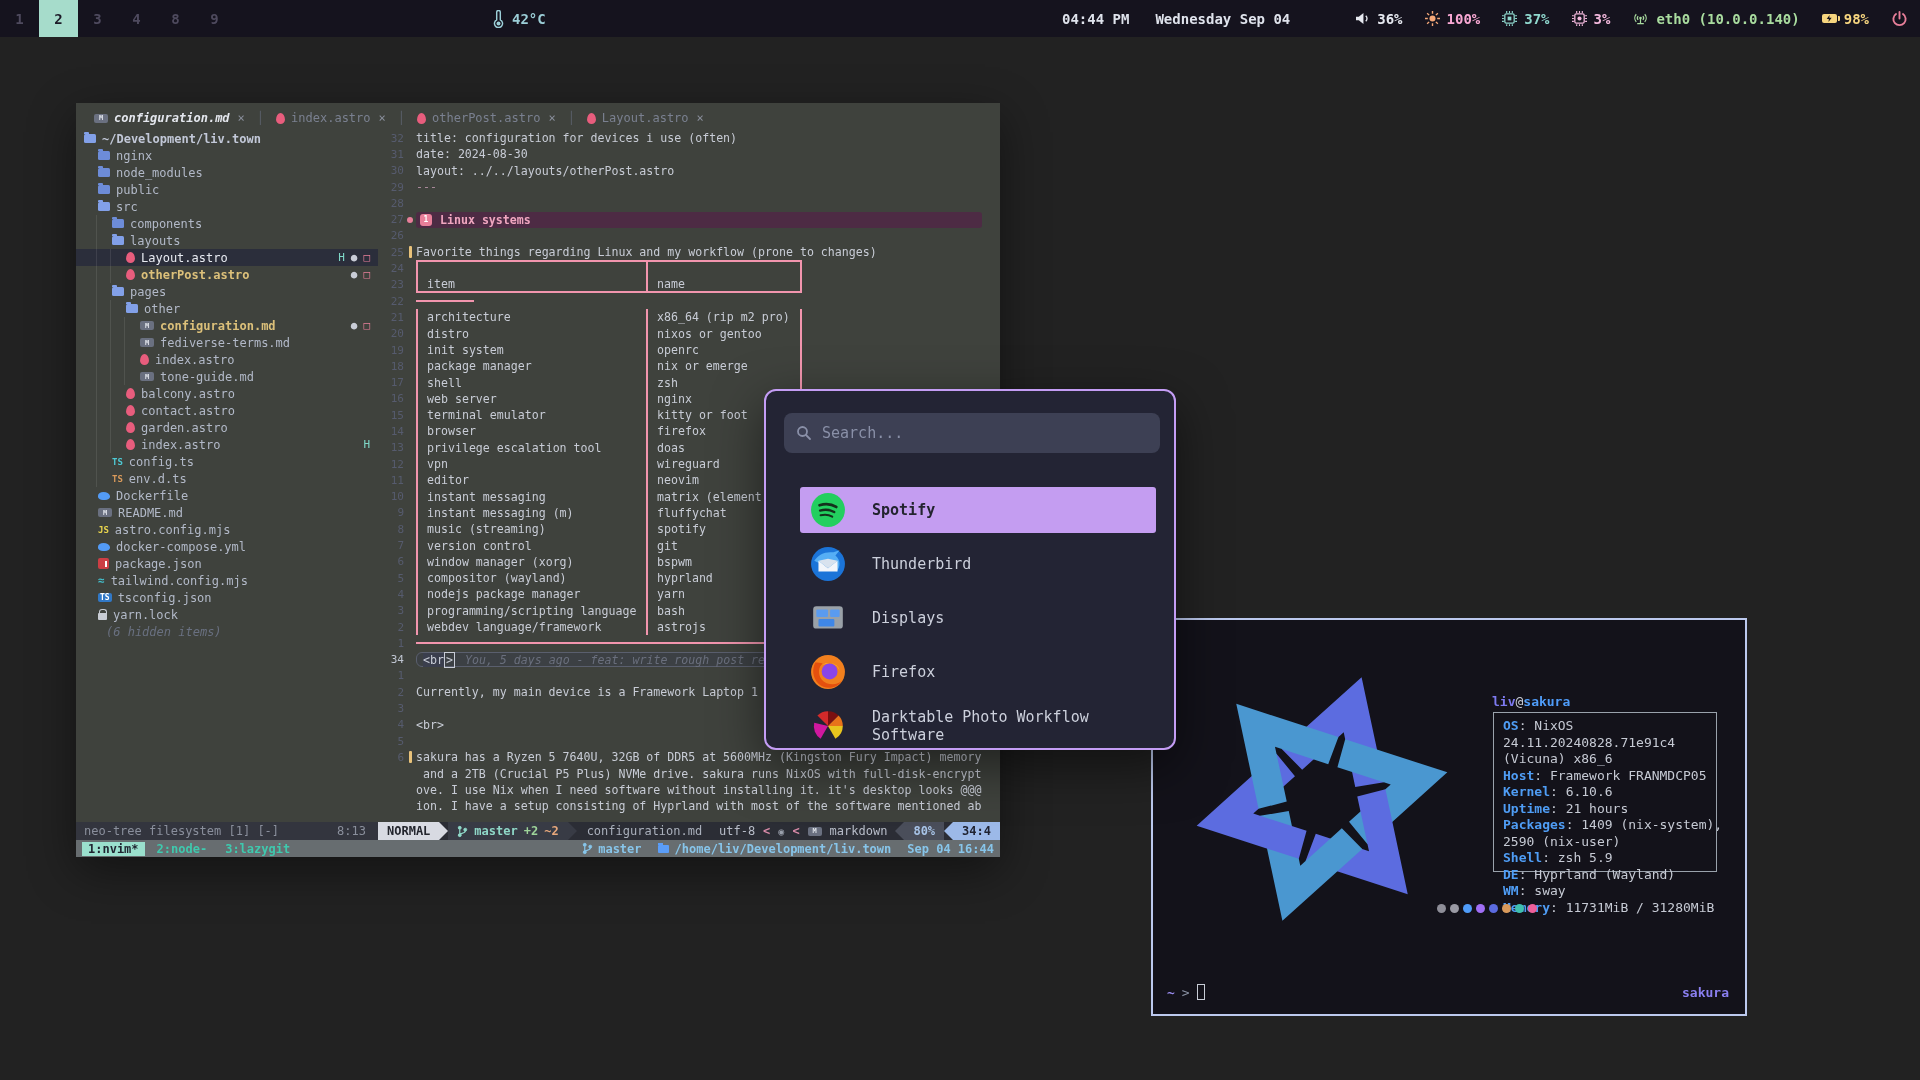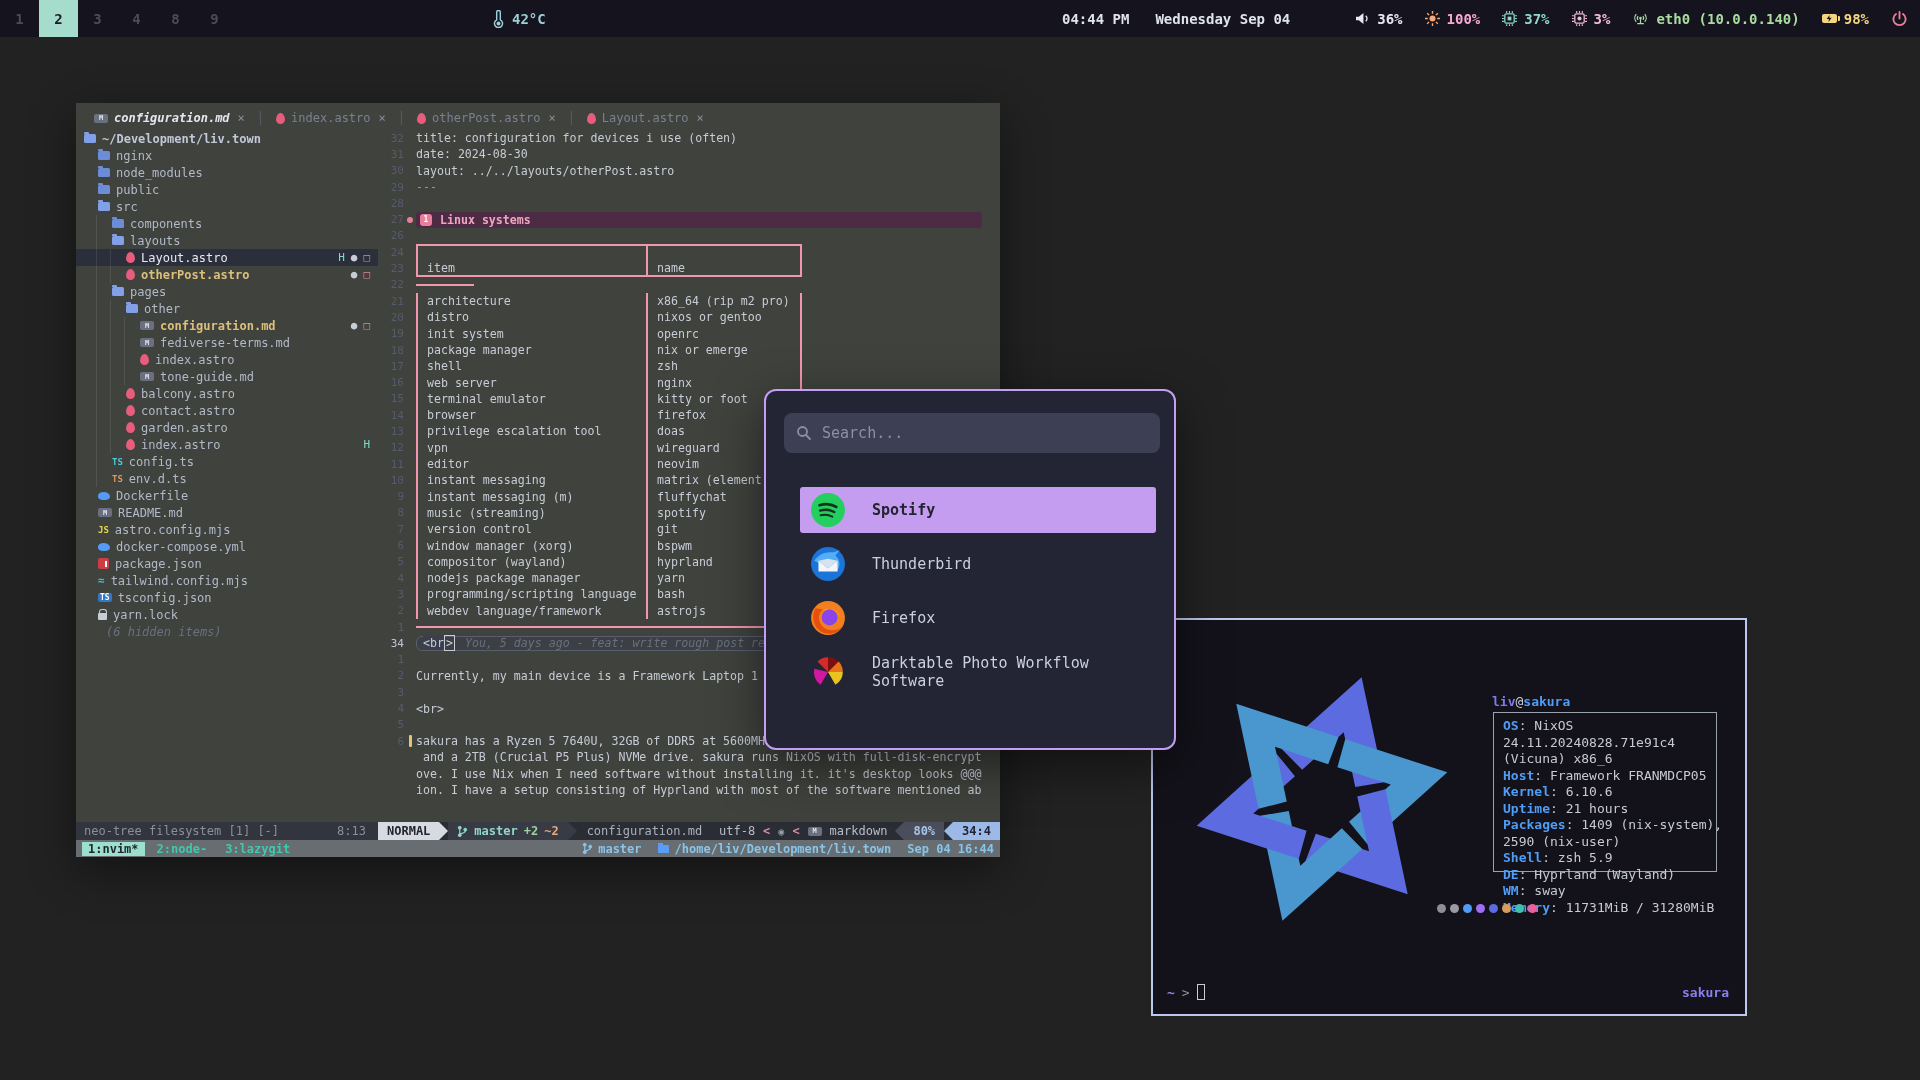--- a/index.html
+++ b/index.html
@@ -436,20 +436,21 @@
         </div>
       </div>
     <div class="editbuf" id="editbuf">
         <div class="eline"><span class="lnum">32</span><span class="sign"></span><span class="lcontent">title: configuration for devices i use (often)</span></div>
         <div class="eline"><span class="lnum">31</span><span class="sign"></span><span class="lcontent">date: 2024-08-30</span></div>
         <div class="eline"><span class="lnum">30</span><span class="sign"></span><span class="lcontent">layout: ../../layouts/otherPost.astro</span></div>
         <div class="eline"><span class="lnum">29</span><span class="sign"></span><span class="lcontent dashline">---</span></div>
         <div class="eline"><span class="lnum">28</span><span class="sign"></span><span class="lcontent"></span></div>
         <div class="eline"><span class="lnum">27</span><span class="sign"><span class="sdot"></span></span><span class="lcontent"><span class="h1band"><span class="h1ic">1</span><span>Linux systems</span></span></span></div>
         <div class="eline"><span class="lnum">26</span><span class="sign"></span><span class="lcontent"></span></div>
+        <div class="eline"><span class="lnum">25</span><span class="sign"><span class="sbar"></span></span><span class="lcontent">Favorite things regarding Linux and my workflow (prone to changes)</span></div>
         <div class="eline"><span class="lnum">24</span><span class="sign"></span><span class="lcontent"><span class="trow ttop"><span class="tc1"></span><span class="tc2"></span></span></span></div>
         <div class="eline"><span class="lnum">23</span><span class="sign"></span><span class="lcontent"><span class="trow thead"><span class="tc1">item</span><span class="tc2">name</span></span></span></div>
         <div class="eline"><span class="lnum">22</span><span class="sign"></span><span class="lcontent"><span class="tstub"></span></span></div>
         <div class="eline"><span class="lnum">21</span><span class="sign"></span><span class="lcontent"><span class="trow "><span class="tc1">architecture</span><span class="tc2">x86_64 (rip m2 pro)</span></span></span></div>
         <div class="eline"><span class="lnum">20</span><span class="sign"></span><span class="lcontent"><span class="trow "><span class="tc1">distro</span><span class="tc2">nixos or gentoo</span></span></span></div>
         <div class="eline"><span class="lnum">19</span><span class="sign"></span><span class="lcontent"><span class="trow "><span class="tc1">init system</span><span class="tc2">openrc</span></span></span></div>
         <div class="eline"><span class="lnum">18</span><span class="sign"></span><span class="lcontent"><span class="trow "><span class="tc1">package manager</span><span class="tc2">nix or emerge</span></span></span></div>
         <div class="eline"><span class="lnum">17</span><span class="sign"></span><span class="lcontent"><span class="trow "><span class="tc1">shell</span><span class="tc2">zsh</span></span></span></div>
         <div class="eline"><span class="lnum">16</span><span class="sign"></span><span class="lcontent"><span class="trow "><span class="tc1">web server</span><span class="tc2">nginx</span></span></span></div>
         <div class="eline"><span class="lnum">15</span><span class="sign"></span><span class="lcontent"><span class="trow "><span class="tc1">terminal emulator</span><span class="tc2">kitty or foot</span></span></span></div>
@@ -611,20 +612,29 @@
         <span class="appicon"><svg width="36" height="36" viewBox="0 0 34 34">
             <circle cx="17" cy="17" r="16" fill="#1b74d8"></circle>
             <path d="M4 14C8 8 14 5 22 6l6-2-4 5c5 4 5 11 1 15Z" fill="#55aef5"></path>
             <path d="M8 14l9 7 9-7v10H8Z" fill="#f2f5fa"></path>
             <path d="M8 14l9 7 9-7-9-2Z" fill="#d8e2ee"></path>
           </svg></span>
         <span>Thunderbird</span>
       </div>
       <div class="appitem">
         <span class="appicon"><svg width="36" height="36" viewBox="0 0 34 34">
+            <rect x="3" y="6" width="28" height="21" rx="3" fill="#9aa1a8"></rect>
+            <rect x="6" y="9" width="11" height="7" rx="1" fill="#5a9bf0"></rect>
+            <rect x="19" y="9" width="9" height="7" rx="1" fill="#5a9bf0"></rect>
+            <rect x="8" y="18" width="15" height="7" rx="1" fill="#3f87e8"></rect>
+          </svg></span>
+        <span>Displays</span>
+      </div>
+      <div class="appitem">
+        <span class="appicon"><svg width="36" height="36" viewBox="0 0 34 34">
             <circle cx="17" cy="17" r="16" fill="#f2801e"></circle>
             <path d="M5 8c-3 6-3 14 3 20s18 5 22-3c-4 5-14 5-19-1-4-5-3-12 1-15-2-1-5-1-7-1Z" fill="#e5500e"></path>
             <circle cx="18.5" cy="16.5" r="7.5" fill="#8a45e8"></circle>
             <path d="M12 10c6-3 14-1 16 6-1-5-6-8-11-7-3 .5-4.5 1-5 1Z" fill="#ffcb3d"></path>
           </svg></span>
         <span>Firefox</span>
       </div>
       <div class="appitem">
         <span class="appicon"><svg width="36" height="36" viewBox="0 0 34 34">
             <path d="M17 17 7 7A14 14 0 0 1 17 3Z" fill="#d42a2a"></path>

